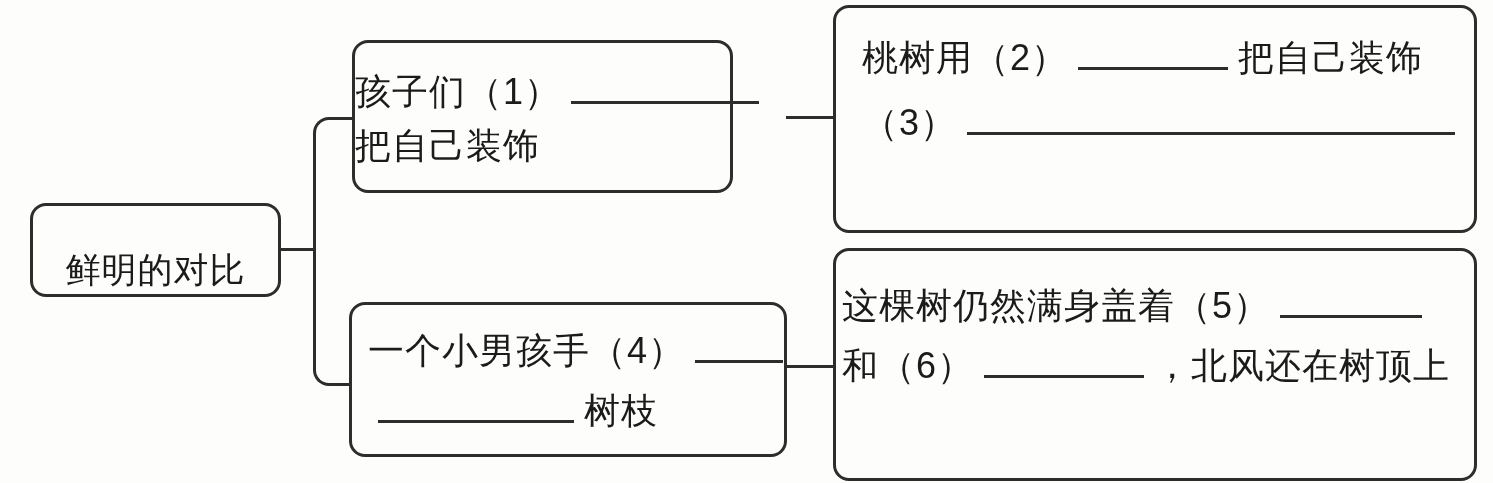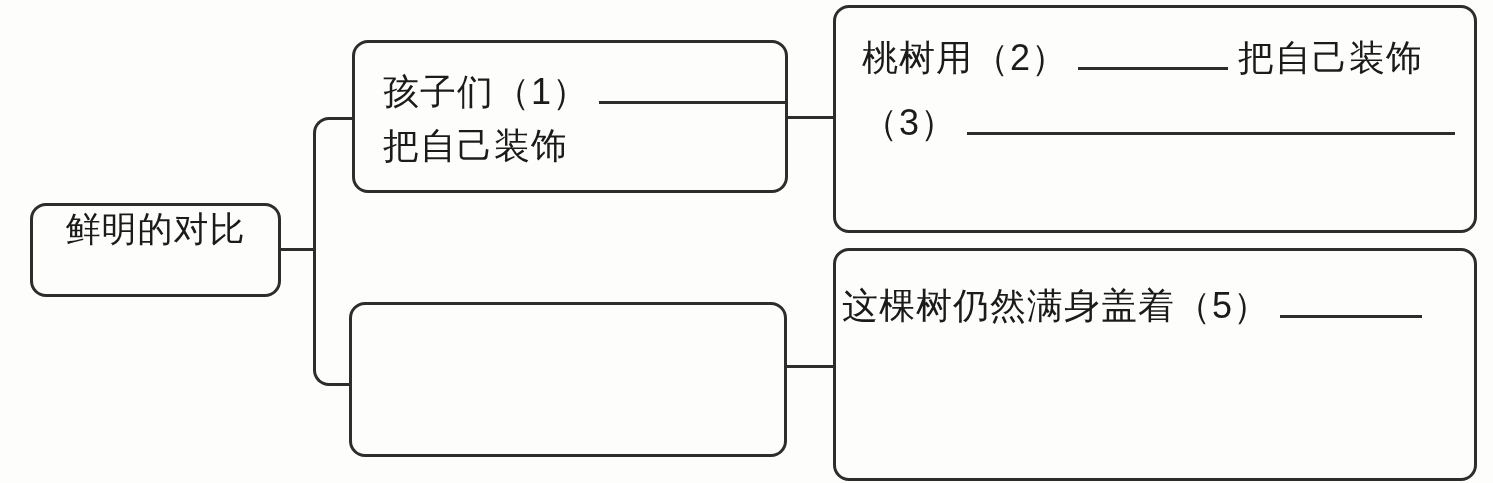--- a/index.html
+++ b/index.html
@@ -21,24 +21,24 @@
     background:#fdfdfb;
     border:3px solid #2d2d2d;
     border-radius:16px;
     box-sizing:border-box;
     font-size:36px;
     letter-spacing:1px;
     white-space:nowrap;
   }
   .node-root{
     left:30px; top:203px; width:251px; height:94px;
-    display:flex; align-items:flex-start; justify-content:center;
+    display:flex; align-items:flex-end; justify-content:center;
     font-size:35px;
   }
-  .node-midtop{ left:352px; top:40px;  width:436px; height:153px; padding:22px 14px 0 28px;}
+  .node-midtop{ left:352px; top:40px;  width:381px; height:153px; padding:22px 14px 0 0;}
   .node-midtop .bline{height:54px; line-height:54px;}
   .node-midbottom{ left:349px; top:302px; width:438px; height:155px; padding:16px 14px 0 16px;}
   .node-midbottom .bline{height:60px; line-height:60px;}
   .node-righttop{ left:833px; top:5px; width:644px; height:228px; padding:17px 14px 0 26px;}
   .node-righttop .bline{height:65px; line-height:65px;}
   .node-rightbottom{ left:833px; top:248px; width:644px; height:233px; padding:25px 14px 0 6px;}
   .node-rightbottom .bline{height:60px; line-height:60px;}
 
   .bline{white-space:nowrap;}
   .seg{display:inline;}
@@ -83,24 +83,27 @@
   <div class="node node-root">
     <span>鲜明的对比</span>
   </div>
 
   <div class="node node-midtop">
       <div class="bline"><span class="seg">孩子们（1）</span><span class="blank" style="width: 188px;"></span></div>
       <div class="bline"><span class="seg">把自己装饰</span></div>
     </div>
 
   <div class="node node-midbottom">
+      <div class="bline"><span class="seg">一个小男孩手（4）</span><span class="blank" style="width: 88px;"></span></div>
+      <div class="bline"><span class="blank" style="width: 196px;"></span><span class="seg">树枝</span></div>
     </div>
 
   <div class="node node-righttop">
       <div class="bline"><span class="seg">桃树用（2）</span><span class="blank" style="width: 150px;"></span><span class="seg">把自己装饰</span></div>
       <div class="bline"><span class="seg">（3）</span><span class="blank" style="width: 488px;"></span></div>
     </div>
 
   <div class="node node-rightbottom">
       <div class="bline"><span class="seg">这棵树仍然满身盖着（5）</span><span class="blank" style="width: 142px;"></span></div>
+      <div class="bline"><span class="seg">和（6）</span><span class="blank" style="width: 160px;"></span><span class="seg">，北风还在树顶上</span></div>
     </div>
 
 </div>
 
 </body></html>

